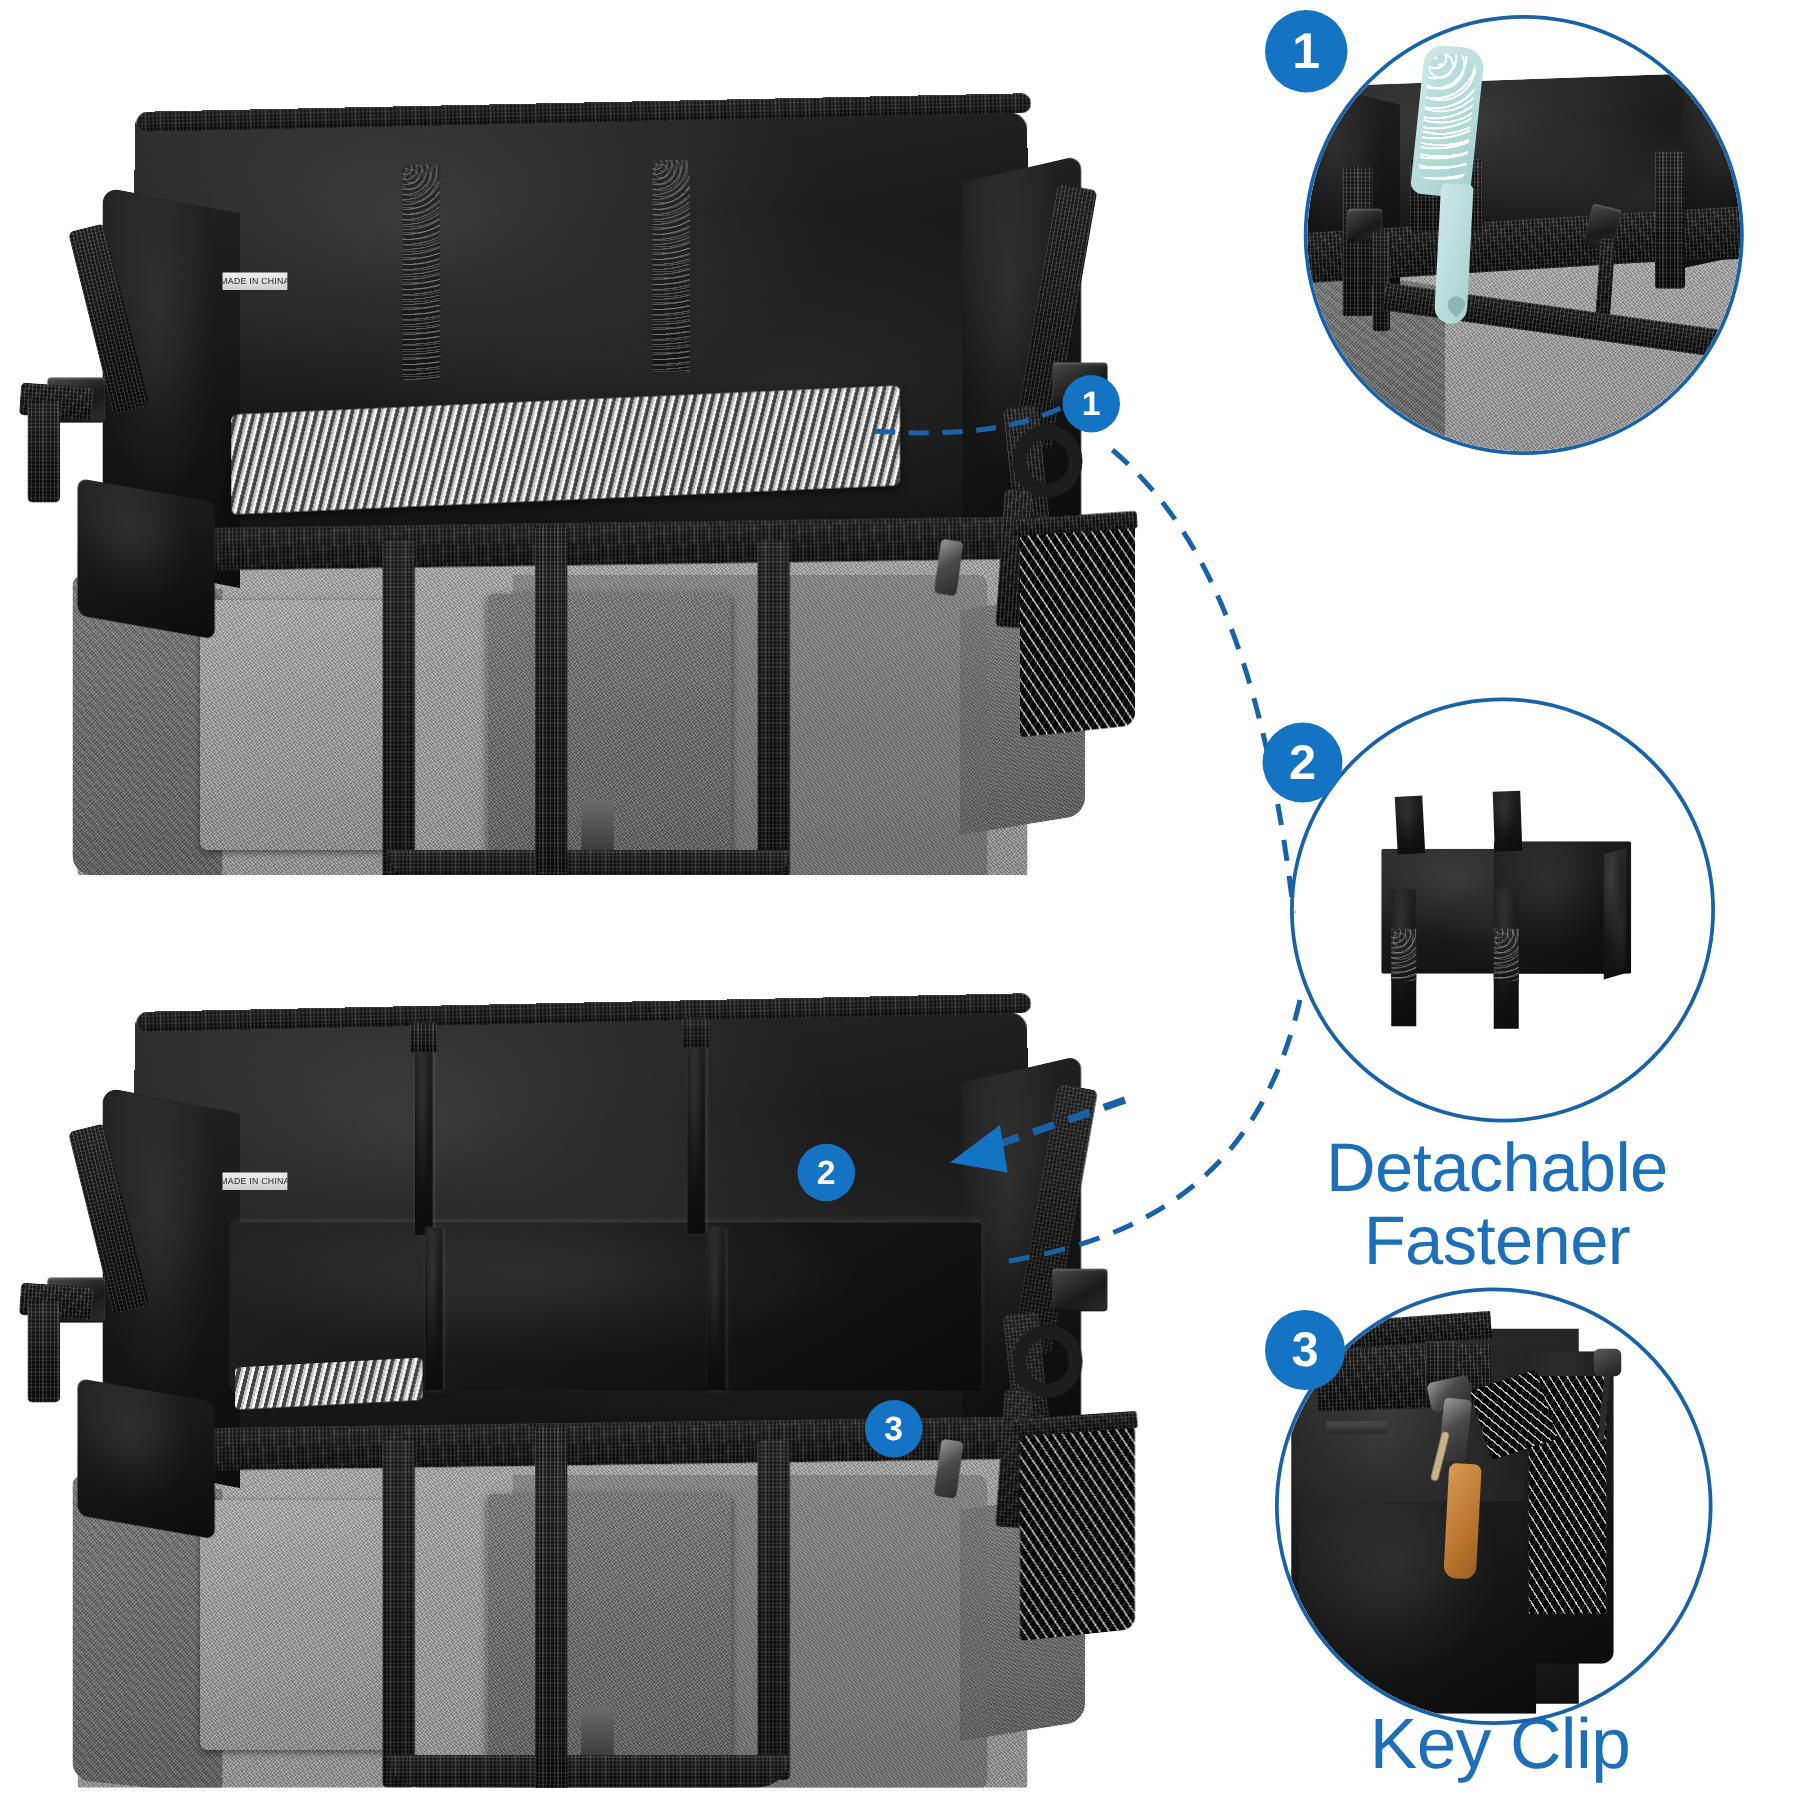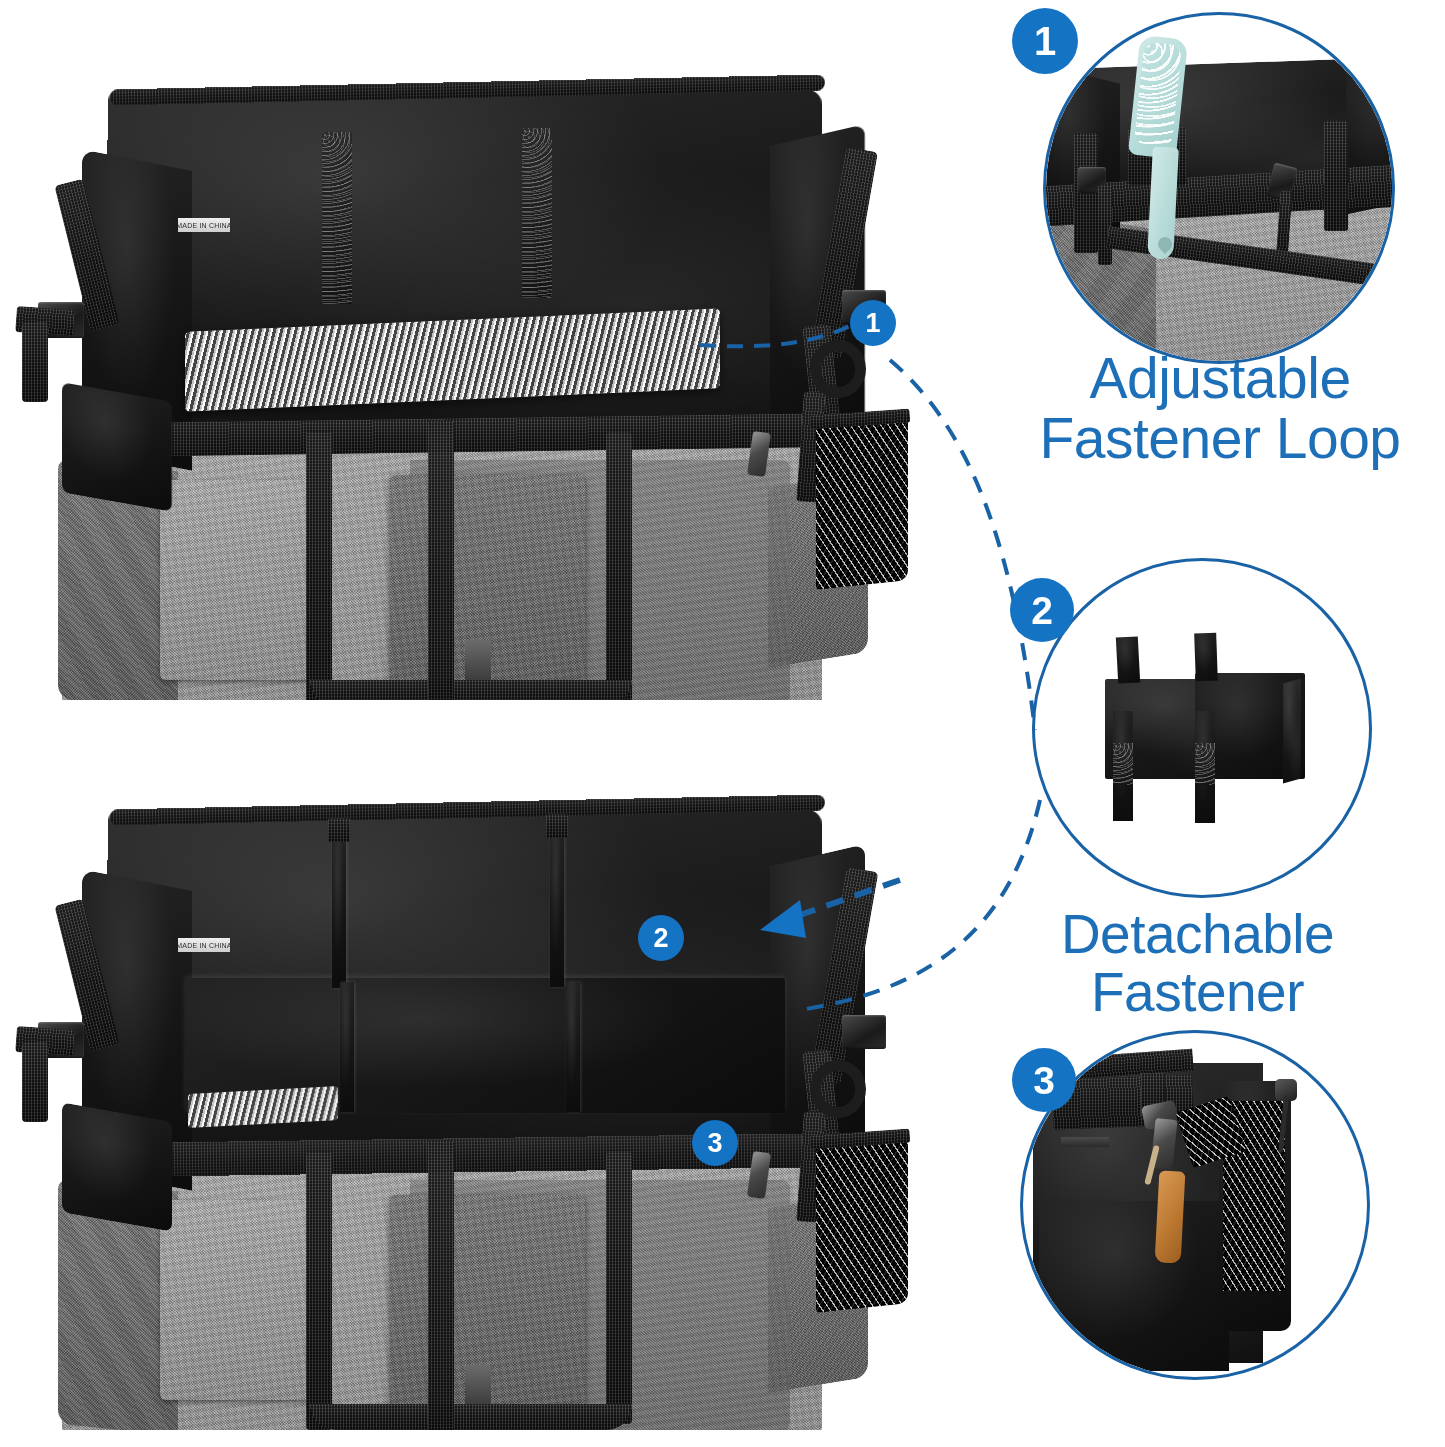--- a/index.html
+++ b/index.html
@@ -286,22 +286,20 @@
 
       <div class="abs brush-head" style="left:88px; top:22px; width:48px; height:120px; transform:rotate(6deg);"></div>
       <div class="abs brush-bristle" style="left:93px; top:28px; width:38px; height:104px; transform:rotate(6deg);"></div>
       <div class="abs brush-handle" style="left:104px; top:132px; width:26px; height:112px; transform:rotate(3deg);"></div>
       <div class="abs" style="left:112px; top:222px; width:14px; height:14px; background:#8fb6b3; border-radius:50% 50% 50% 0; transform:rotate(-45deg);"></div>
     </div>
   </div>
 
   <div class="badge" style="left:1012px; top:8px; width:66px; height:66px; font-size:40px;">1</div>
 
-  <div class="feature-label" style="left:1000px; top:348px; width:440px; font-size:57px;">Adjustable
-Fastener Loop</div>
 
   <div class="callout-ring" style="left:1032px; top:558px; width:340px; height:340px;">
     <div class="ring-clip">
 
       <div class="abs nylon-blk" style="left:70px; top:118px; width:192px; height:100px; border-radius:2px;"></div>
       <div class="abs nylon-blk2" style="left:160px; top:112px; width:110px; height:106px; border-radius:2px;"></div>
       <div class="abs nylon-blk" style="left:248px; top:120px; width:18px; height:100px; transform:skewY(-16deg);"></div>
 
       <div class="abs nylon-blk2" style="left:82px; top:76px; width:22px; height:46px; transform:rotate(-3deg);"></div>
       <div class="abs nylon-blk2" style="left:160px; top:72px; width:22px; height:48px; transform:rotate(-2deg);"></div>
@@ -341,20 +339,21 @@
       <div class="abs mesh" style="left:200px; top:68px; width:62px; height:190px;"></div>
       <div class="abs mesh" style="left:160px; top:70px; width:56px; height:58px; transform:rotate(-18deg); border-radius:4px;"></div>
 
       <div class="abs" style="left:252px; top:46px; width:22px; height:22px; background:linear-gradient(150deg,#5a5a5a,#1e1e1e); border-radius:5px;"></div>
       <div class="abs" style="left:258px; top:62px; width:5px; height:58px; background:#2b2b2b; border-radius:3px; transform:rotate(6deg);"></div>
     </div>
   </div>
 
   <div class="badge" style="left:1012px; top:1048px; width:64px; height:64px; font-size:39px;">3</div>
 
+  <div class="feature-label" style="left:1020px; top:1365px; width:360px; font-size:57px;">Key Clip</div>
 
   <svg class="dash-svg" viewBox="0 0 1445 1447">
 
     <path d="M 700 345 C 780 350, 820 340, 852 325" fill="none" stroke="#1a62a6" stroke-width="4" stroke-dasharray="16 11" stroke-linecap="butt"></path>
 
     <path d="M 890 360 C 960 420, 1010 520, 1035 730" fill="none" stroke="#1a62a6" stroke-width="4" stroke-dasharray="17 12" stroke-linecap="butt"></path>
 
     <path d="M 1040 800 C 1010 930, 930 990, 800 1010" fill="none" stroke="#1a62a6" stroke-width="4" stroke-dasharray="17 12" stroke-linecap="butt"></path>
 
     <path d="M 900 880 L 800 915" fill="none" stroke="#1a62a6" stroke-width="6" stroke-dasharray="18 12" stroke-linecap="butt"></path>

